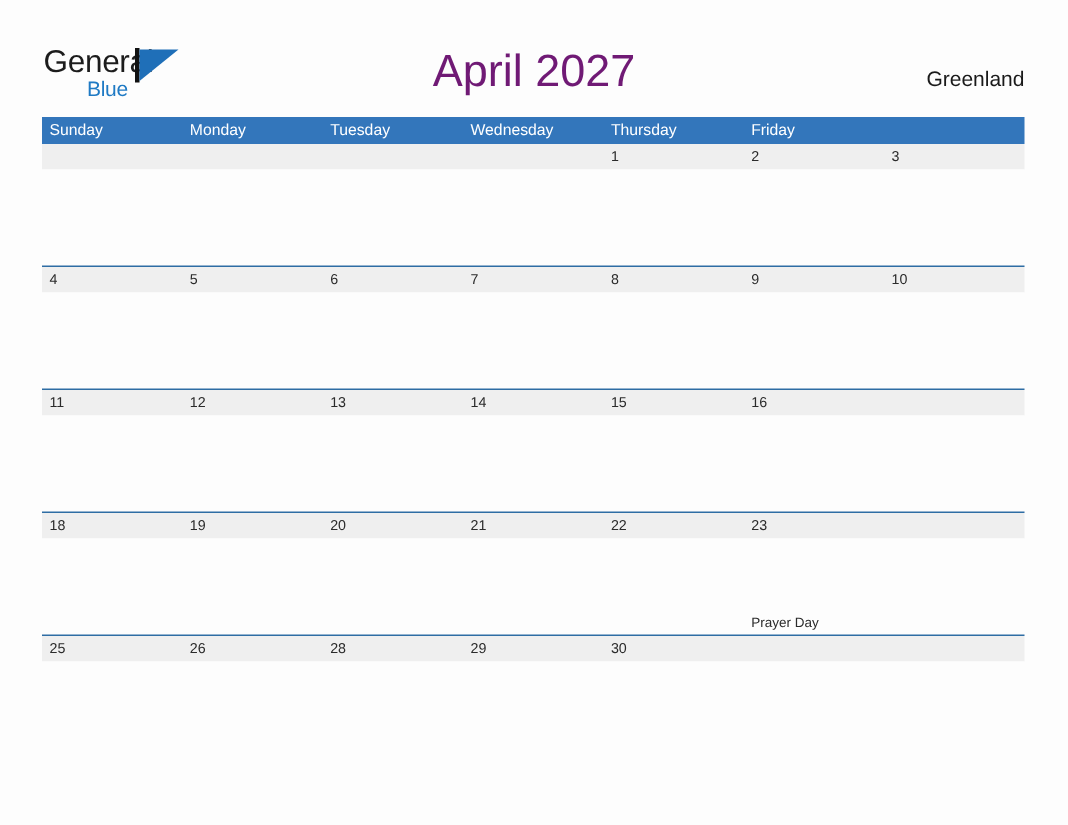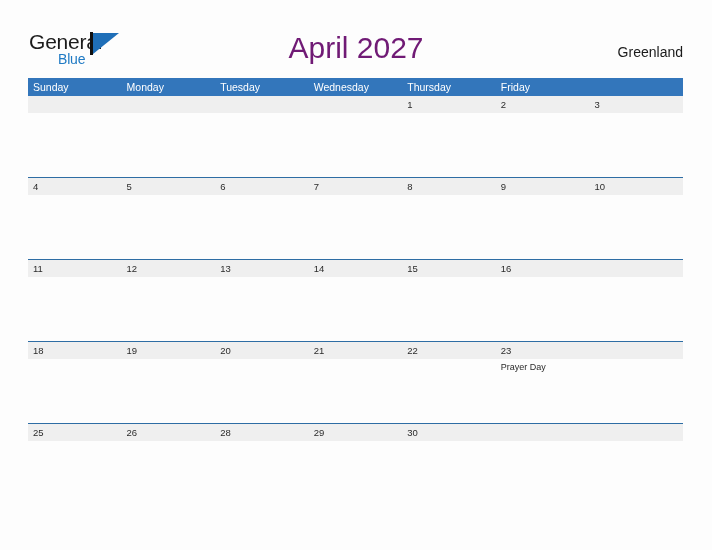--- a/index.html
+++ b/index.html
@@ -132,20 +132,21 @@
     padding-left: 5px;
     font-size: 9.5px;
     line-height: 17px;
     color: #2b2b2b;
     font-family: "Liberation Sans", sans-serif;
   }
   .event-band {
     display: flex;
     height: 62px;
     background: #fdfdfd;
+    align-items: flex-end;
   }
   .event-cell {
     width: 93.571428px;
     box-sizing: border-box;
     padding-left: 5px;
     padding-top: 2px;
     font-size: 9px;
     line-height: 12px;
     color: #2b2b2b;
     font-family: "Liberation Sans", sans-serif;

